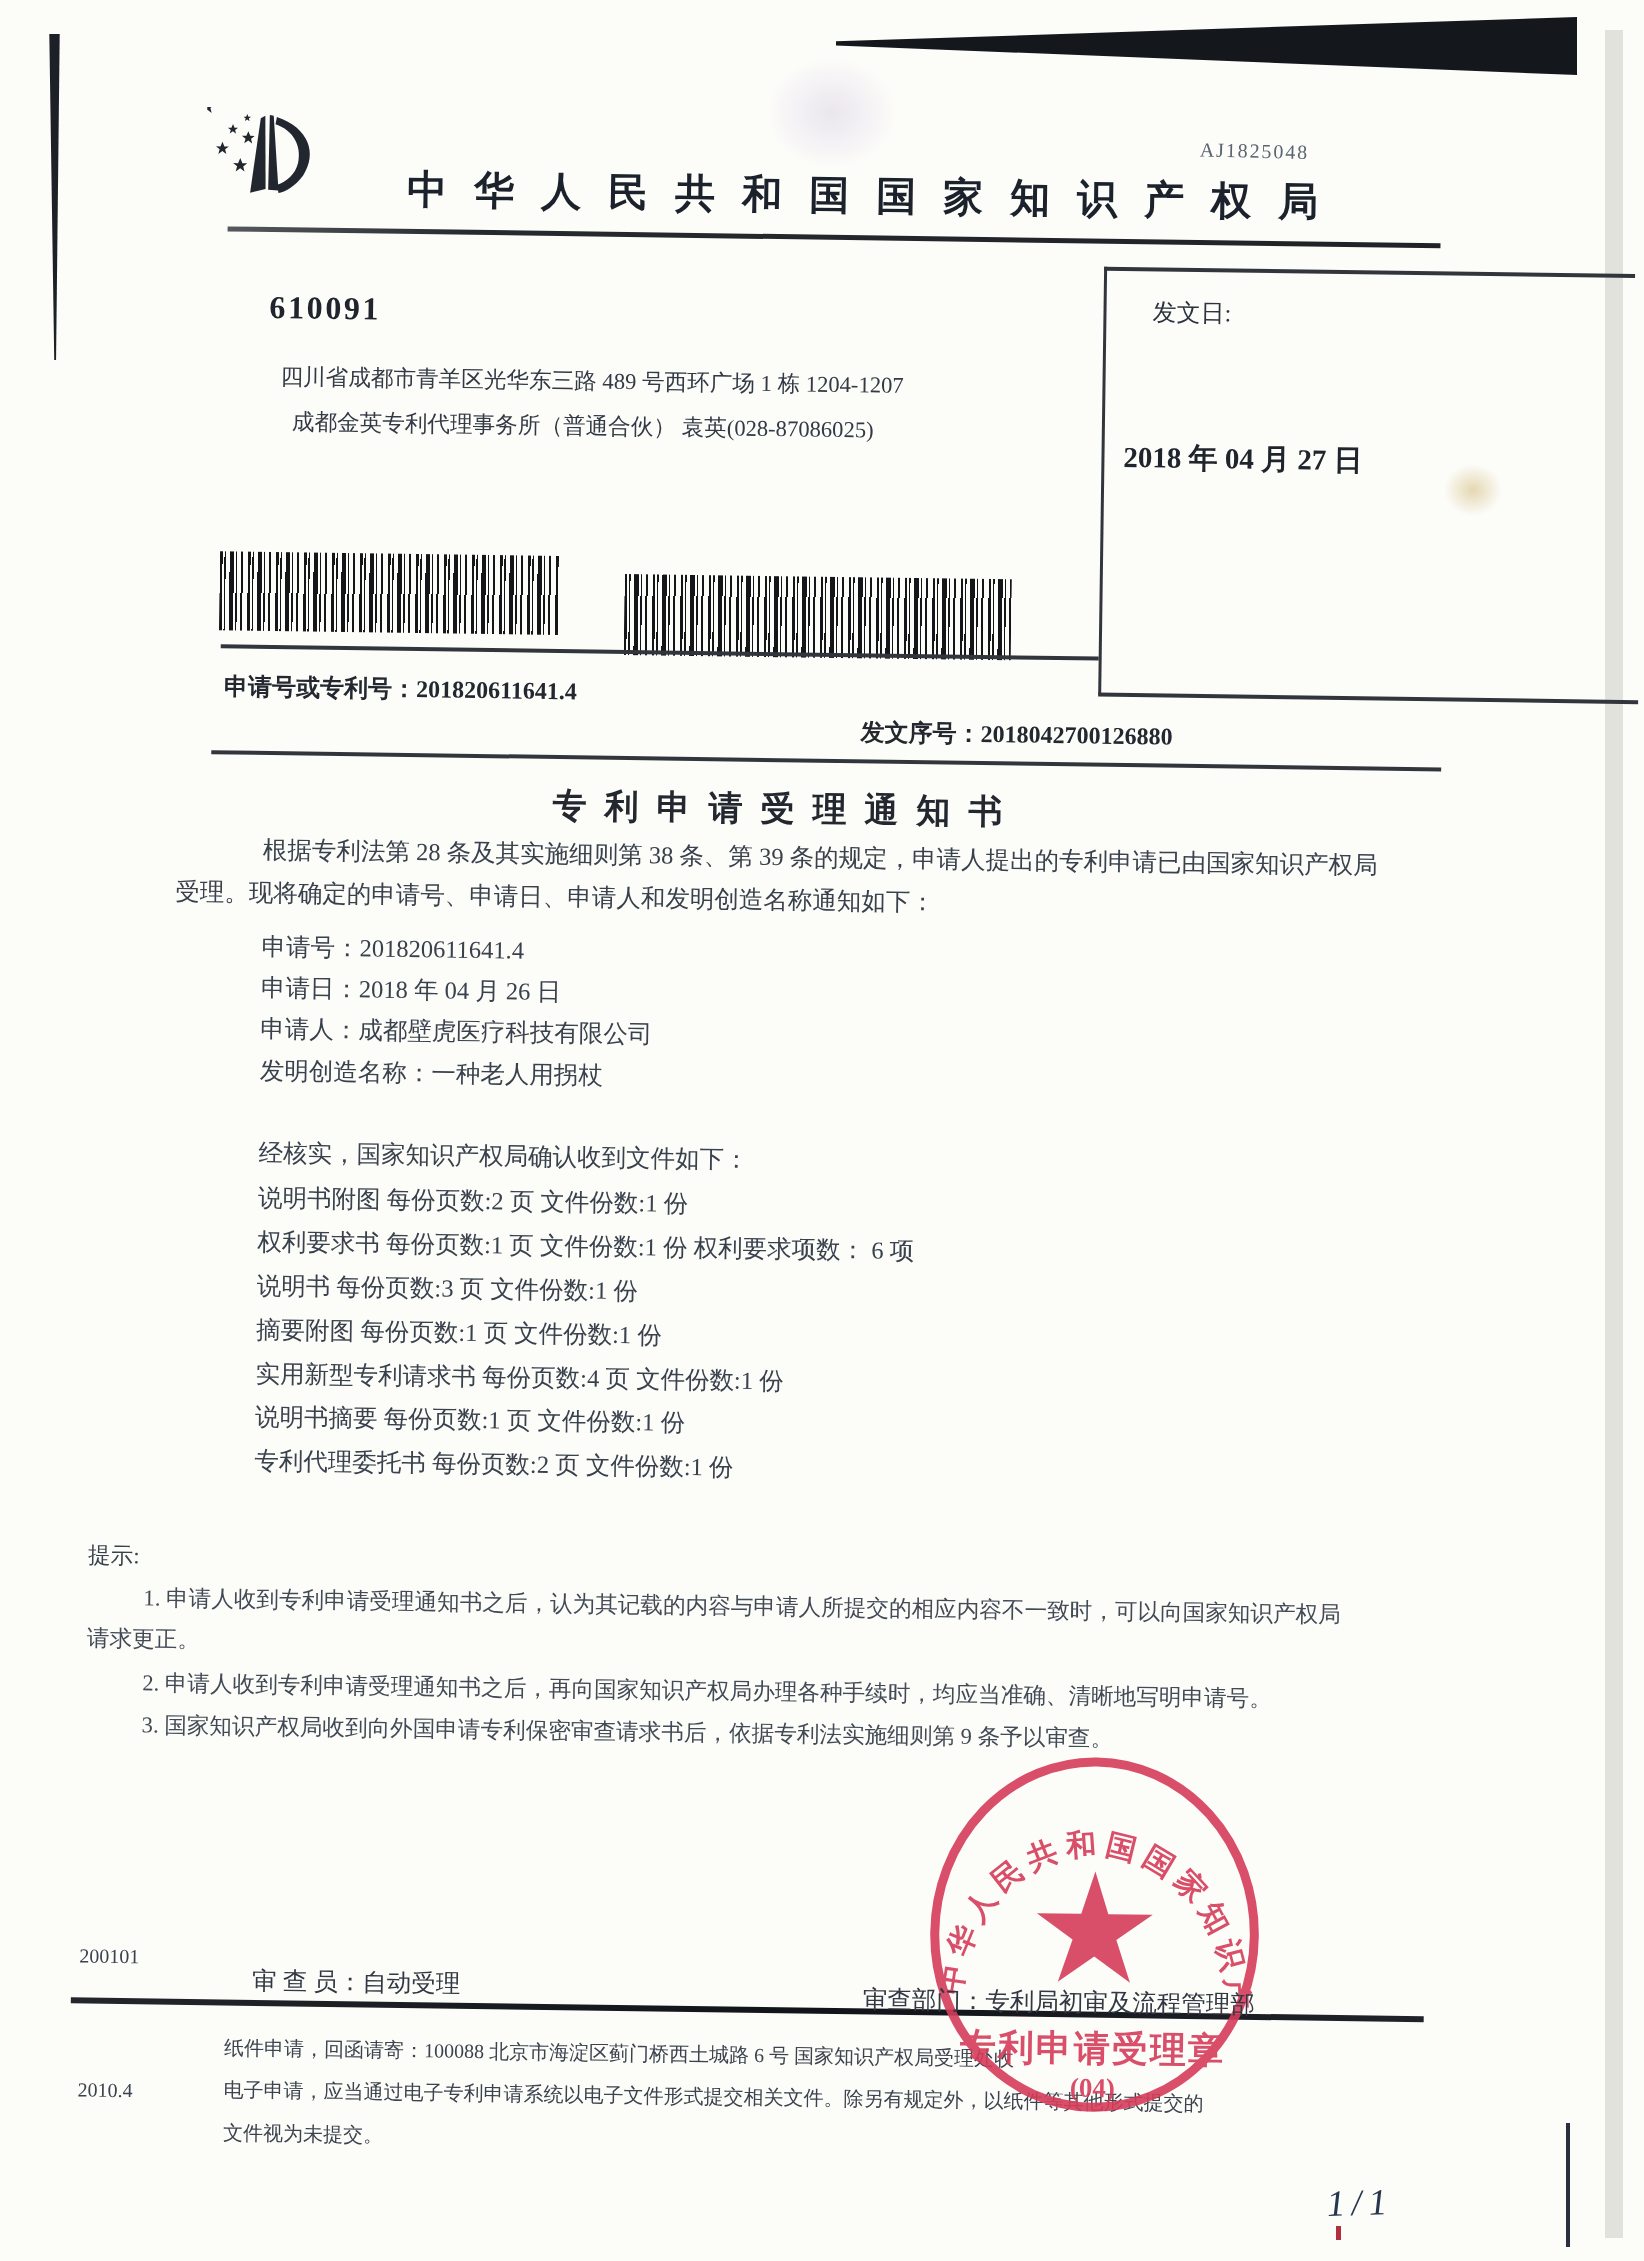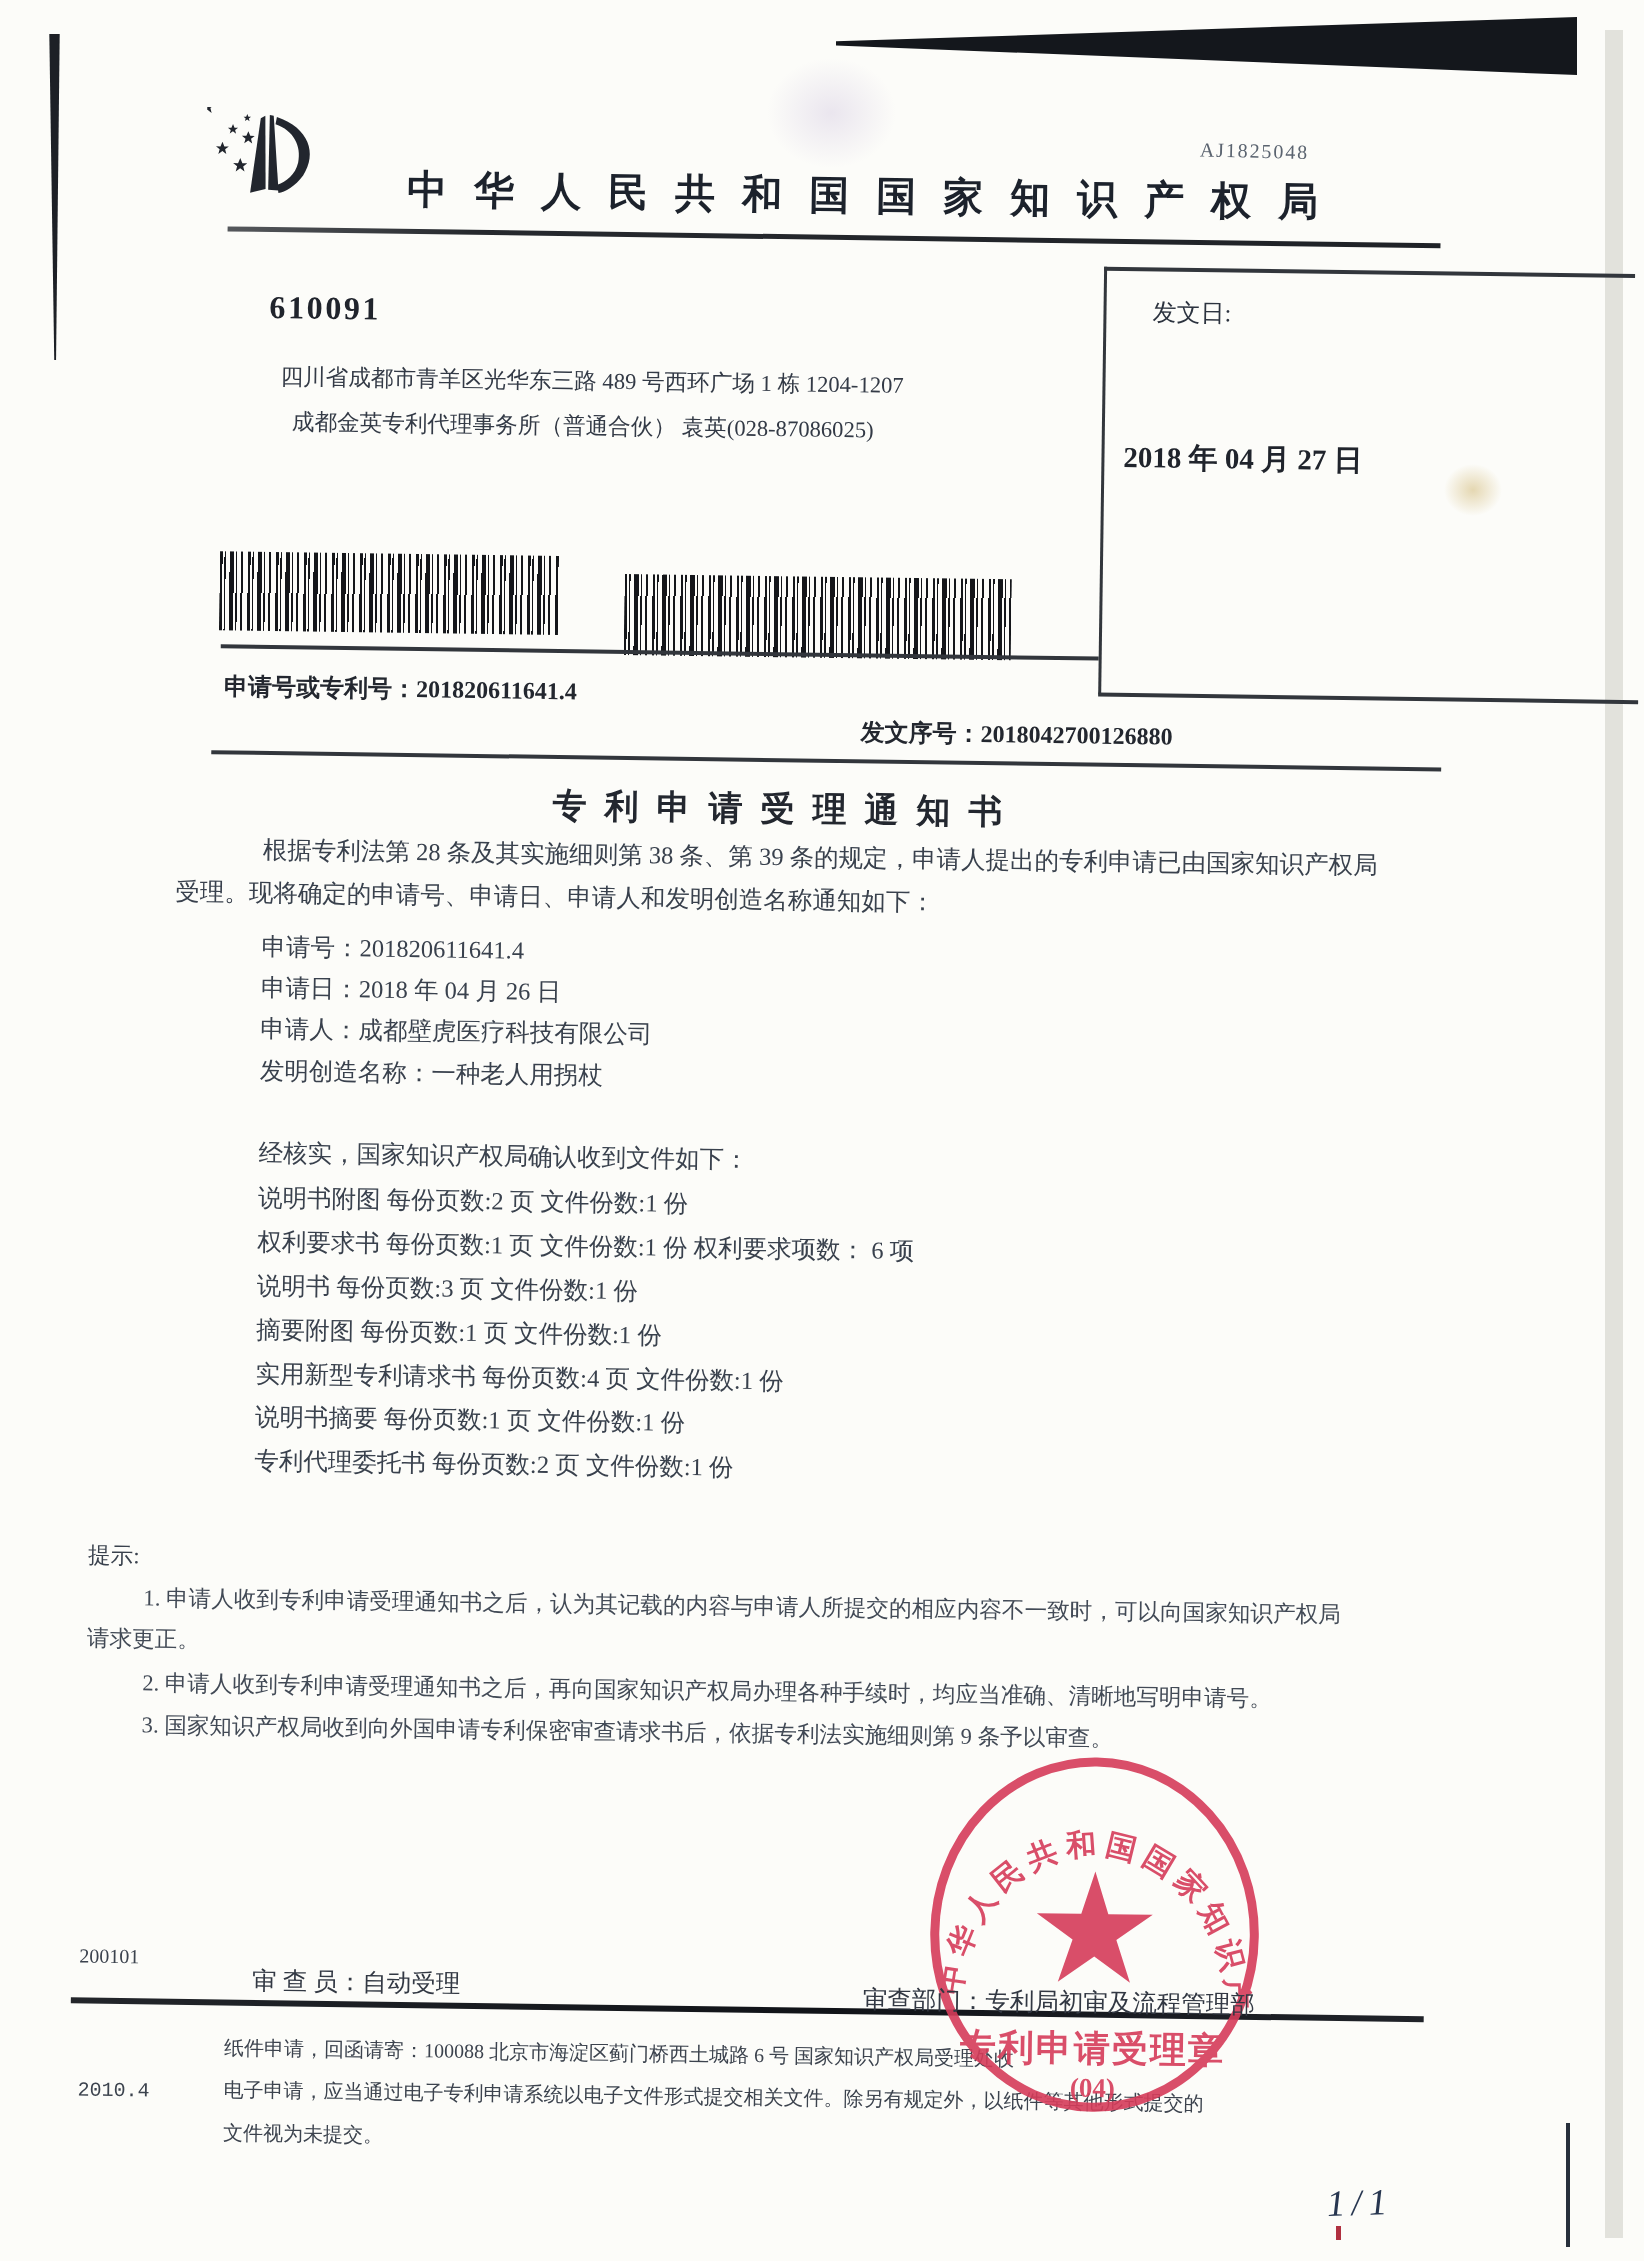--- a/index.html
+++ b/index.html
@@ -72,21 +72,21 @@
   .t1a{left:162px; top:1584px;} .t1b{left:106px; top:1625px;}
   .t2{left:162px; top:1669px;} .t3{left:162px; top:1711px;}
   
   .signoff{font-size:24.5px; color:#323843; white-space:nowrap; z-index:6;}
   .examiner{left:276px; top:1964px;}
   .dept{left:887px; top:1974px;}
   
   .rule-footer{left:95px; top:2000px; width:1353px; height:5.8px;
     background:linear-gradient(90deg,#23262b,#101318 55%,#202329); z-index:3;}
   .foot{font-size:20px; color:#3c434e; white-space:nowrap;}
-  .fc1{left:103px; top:1947px;} .fc2{left:103px; top:2081px;font-family:Liberation Mono, monospace;}
+  .fc1{left:103px; top:1947px;} .fc2{left:103px; top:2081px;}
   .fl1{left:249px; top:2035px;} .fl2{left:249px; top:2077px;} .fl3{left:249px; top:2120px;}
   .pageno{left:1327px; top:2181px; font-size:37px; color:#273650;
     transform:rotate(-1.5deg) skewX(-8deg); letter-spacing:6.4px; z-index:6;}
   .pageno-tick{left:1336px; top:2226px; width:4.5px; height:14px; background:#b03040; z-index:6;}
   .stamp-svg{left:936px; top:1732px; z-index:4; opacity:.9;}
   .logo-svg{left:205px; top:108px;}
 </style>
 </head>
 <body>
 

